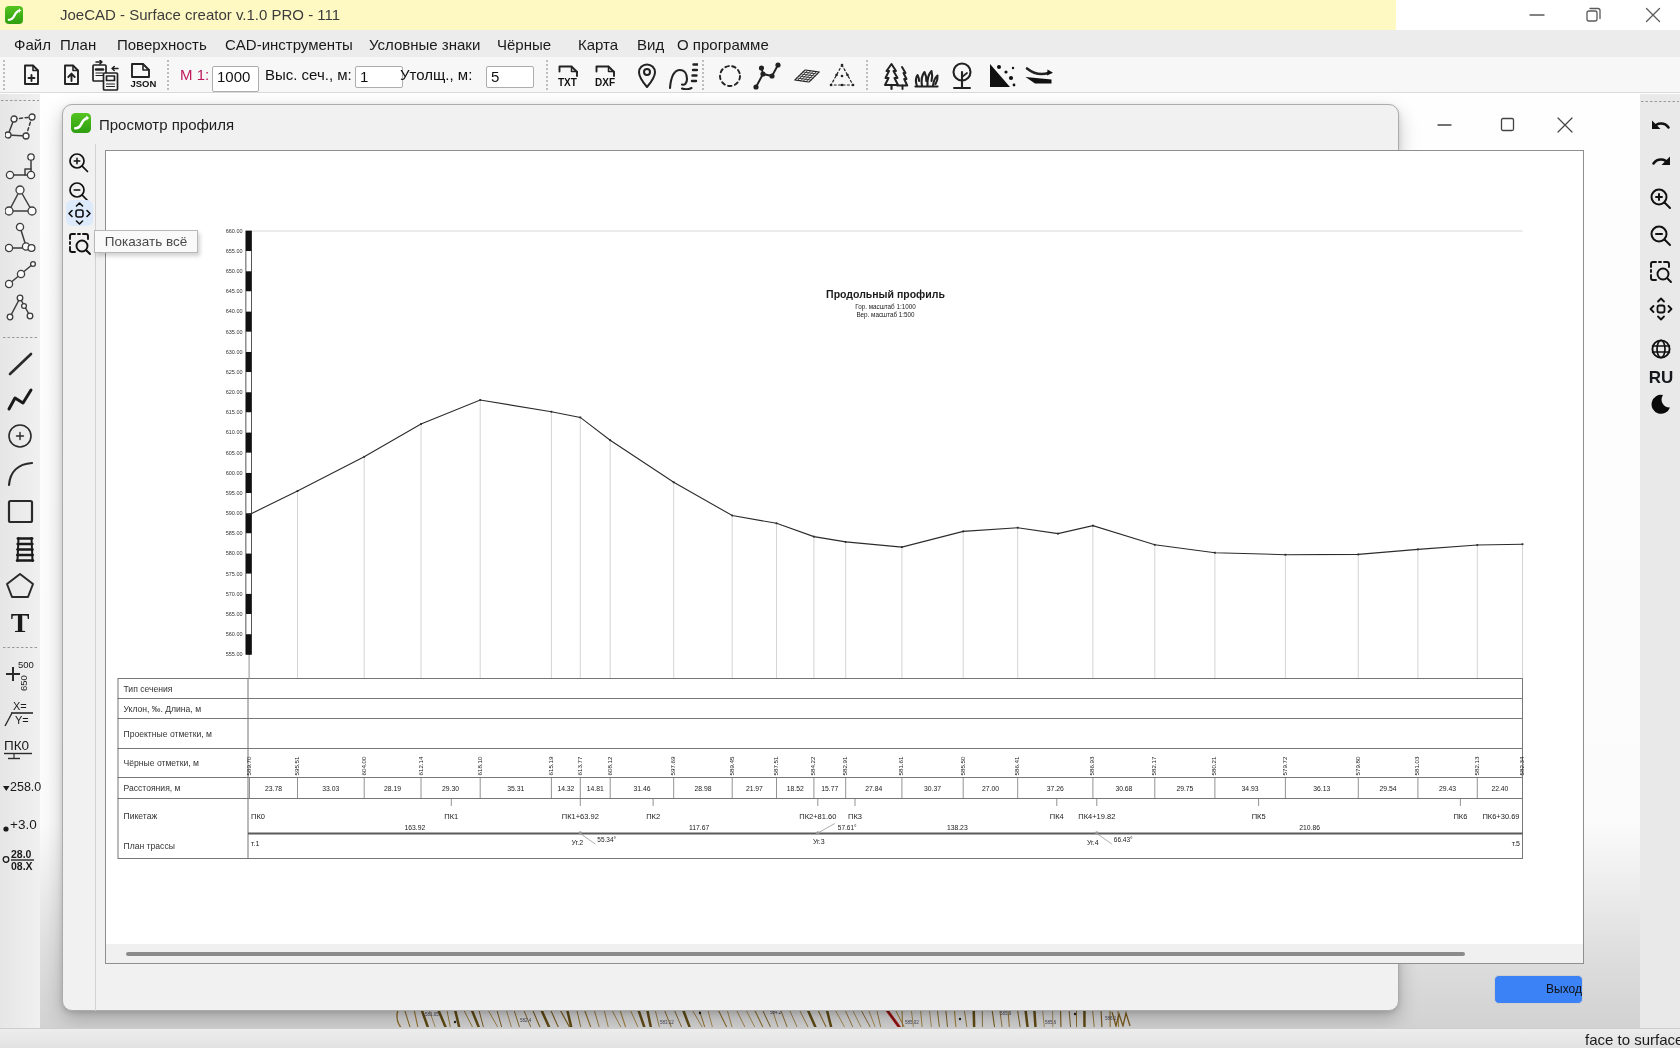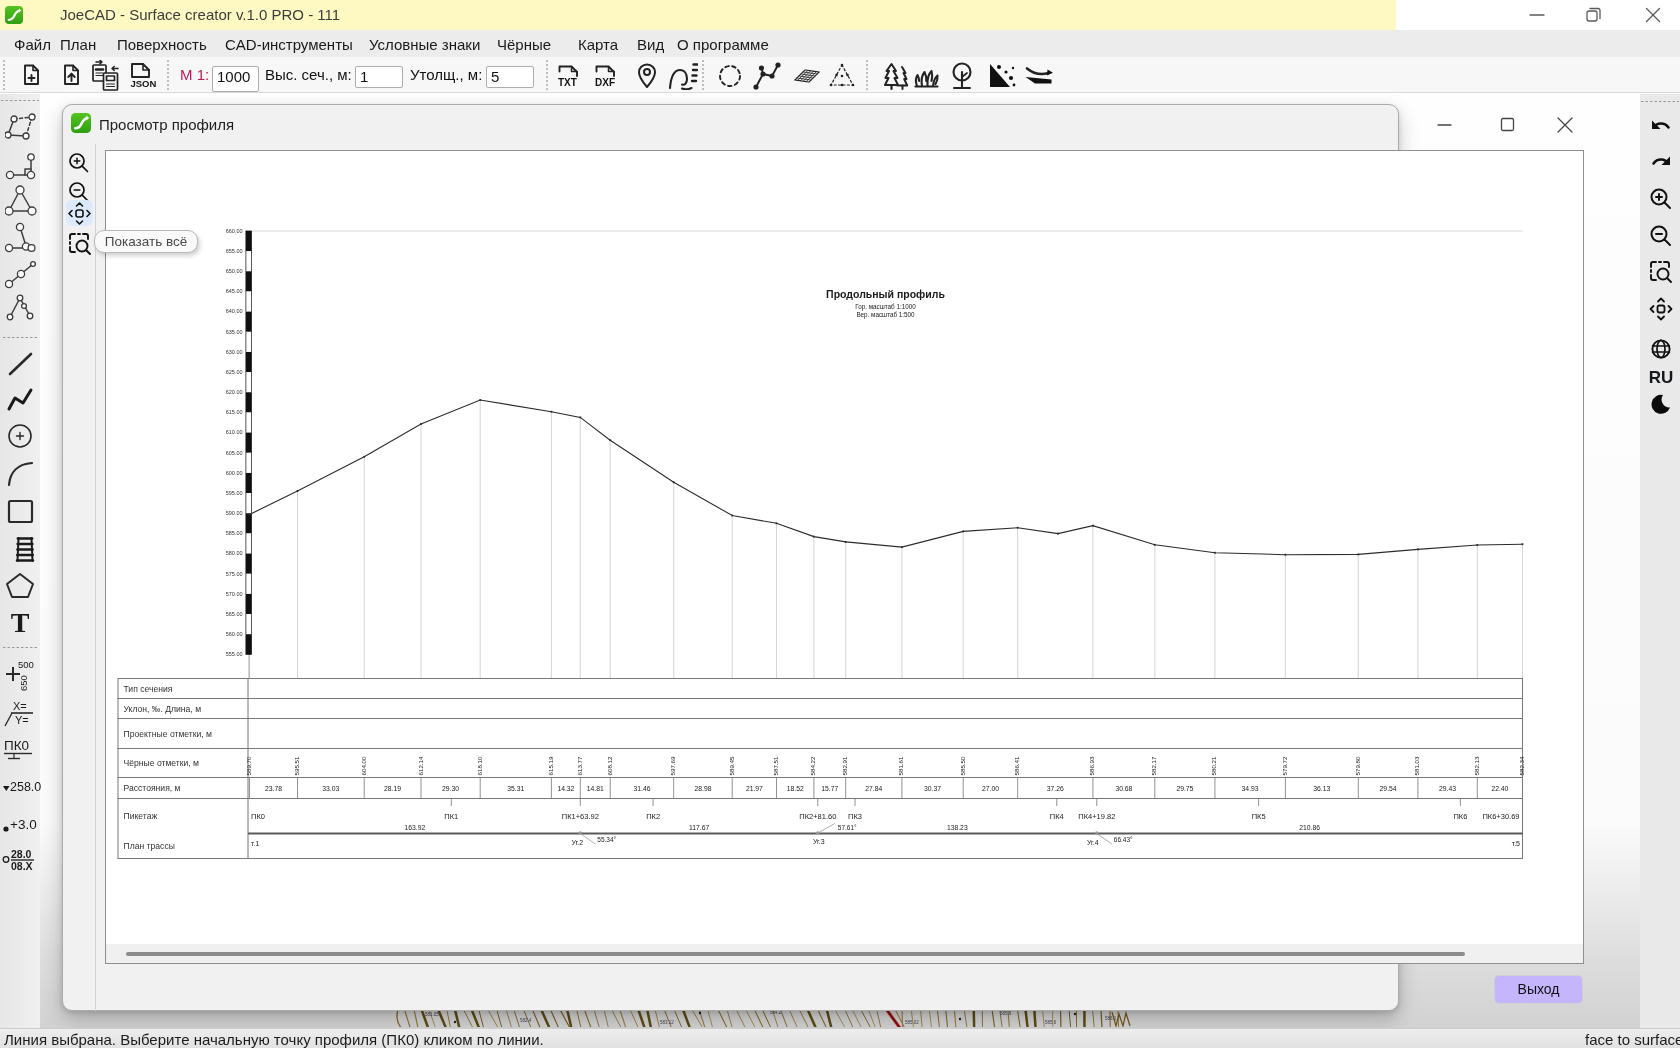--- a/index.html
+++ b/index.html
@@ -14,22 +14,22 @@
 #statusbar{left:0;top:1028px;width:1680px;height:20px;background:linear-gradient(180deg,#ededed,#e2e2e2);border-top:1px solid #cdcdcd}
 #statusbar .lt{position:absolute;left:4px;top:2px;font-size:15px;color:#1c1c1c}
 #statusbar .rt{position:absolute;left:1585px;top:2px;font-size:15px;color:#1c1c1c;white-space:nowrap}
 .menu-item{position:absolute;top:6px;font-size:15px;color:#1a1a1a;white-space:nowrap}
 #dialog{left:62px;top:104px;width:1337px;height:907px;background:#f1f1f1;border:1px solid #ababab;border-radius:10px;box-shadow:0 8px 20px rgba(0,0,0,0.22),0 2px 5px rgba(0,0,0,0.13)}
 .dtxt{position:absolute;left:36px;top:11px;font-size:15px;color:#1f1f1f}
 #dtools{left:0;top:39px;width:33px;height:867px;border-right:1px solid #d2d2d2}
 #chartwrap{left:41.5px;top:45px;width:1479.5px;height:814px;background:#fff;border:1px solid #8f8f8f}
 #scrollstrip{left:0px;top:793px;width:1477.5px;height:19px;background:#f0f0f0}
 #scrollthumb{left:20px;top:8px;width:1339px;height:3.5px;background:#8b8b8b;border-radius:2px}
-#exitbtn{left:1431px;top:870px;width:89px;height:29px;background:#c4b5fd;border:1px solid #d0d0d0;border-radius:5px;font-size:14px;color:#111;text-align:center;line-height:27px}
-#tooltip{left:94px;top:230px;width:104px;height:23px;background:#f9f9f9;border:1px solid #b8b8b8;border-radius:10px;box-shadow:2px 3px 4px rgba(0,0,0,0.18);font-size:13.5px;color:#4a4a4a;text-align:center;line-height:21px}
+#exitbtn{left:1431px;top:870px;width:89px;height:29px;background:#3b82f6;border:1px solid #d0d0d0;border-radius:5px;font-size:12px;color:#111;text-align:right;line-height:27px}
+#tooltip{left:94px;top:230px;width:104px;height:23px;background:#f9f9f9;border:1px solid #b8b8b8;border-radius:0;box-shadow:2px 3px 4px rgba(0,0,0,0.18);font-size:13.5px;color:#4a4a4a;text-align:center;line-height:21px}
 .panbtn{position:absolute;left:3px;top:56px;width:27px;height:26px;background:#ddeafb;border-radius:6px}
 text{font-family:"Liberation Sans",sans-serif}
 </style></head>
 <body>
 
 <div class="abs" id="titlebar">
 <svg class="abs" style="left:5px;top:6px" width="18" height="18" viewBox="0 0 18 18">
 <defs>
         <linearGradient id="g1" x1="0" y1="0" x2="0" y2="1">
           <stop offset="0" stop-color="#53c41f"></stop>
@@ -93,21 +93,21 @@
     </svg>
 <svg class="abs" style="left:129px;top:5px" width="27" height="27" viewBox="0 0 27 27" fill="none" stroke="#222" stroke-width="1.6" stroke-linecap="round" stroke-linejoin="round">
       <path d="M3 2 h11 l6 6 v7 h-17 z" stroke-width="1.9"></path>
       <path d="M14 2 v6 h6" stroke-width="1.6"></path>
       <text x="1.5" y="25" font-size="9.5" font-weight="bold" fill="#111" stroke="none">JSON</text>
     </svg>
 <div class="abs" style="left:180px;top:9px;font-size:15px;color:#be185d">М 1:</div>
 <div class="abs" style="left:212px;top:9px;width:47px;height:26px;background:#fff;border:1px solid #adadad;border-radius:2px;font-size:15px;color:#111;padding-left:4px;line-height:20px">1000</div>
 <div class="abs" style="left:265px;top:9px;font-size:15px;color:#111">Выс. сеч., м:</div>
 <div class="abs" style="left:355px;top:9px;width:48px;height:22px;background:#fff;border:1px solid #adadad;border-radius:2px;font-size:15px;color:#111;padding-left:4px;line-height:20px">1</div>
-<div class="abs" style="left:410px;top:9px;font-size:15px;color:#111">Утолщ., м:</div>
+<div class="abs" style="left:400px;top:9px;font-size:15px;color:#111">Утолщ., м:</div>
 <div class="abs" style="left:486px;top:9px;width:48px;height:22px;background:#fff;border:1px solid #adadad;border-radius:2px;font-size:15px;color:#111;padding-left:4px;line-height:20px">5</div>
 <svg class="abs" style="left:557px;top:6px" width="24" height="26" viewBox="0 0 24 26" fill="none" stroke="#222" stroke-width="1.6" stroke-linecap="round" stroke-linejoin="round">
       <path d="M2.5 8.5 v-5 h12 l5.5 5.5 v4" stroke-width="1.9"></path>
       <path d="M14.5 3.5 v5 h5.5" stroke-width="1.5"></path>
       <text x="1" y="23" font-size="10" font-weight="bold" fill="#111" stroke="none">TXT</text>
     </svg>
 <svg class="abs" style="left:594px;top:6px" width="25" height="26" viewBox="0 0 25 26" fill="none" stroke="#222" stroke-width="1.6" stroke-linecap="round" stroke-linejoin="round">
       <path d="M2.5 8.5 v-5 h12 l5.5 5.5 v4" stroke-width="1.9"></path>
       <path d="M14.5 3.5 v5 h5.5" stroke-width="1.5"></path>
       <text x="1" y="23" font-size="10" font-weight="bold" fill="#111" stroke="none">DXF</text>
@@ -711,14 +711,13 @@
       <line x1="1095.3" y1="832.5" x2="1110.3" y2="843" stroke="#999" stroke-width="0.8"></line>
       <text x="1091.3" y="843.5" font-size="7" fill="#222" text-anchor="middle">Уг.4</text>
       <text x="1112.3" y="841" font-size="6.5" fill="#222">66.43°</text>
       <text x="249.5" y="845" font-size="7" fill="#222">т.1</text>
       <text x="1518.5" y="845" font-size="7" fill="#222" text-anchor="end">т.5</text>
     </svg>
 <div class="abs" id="exitbtn">Выход</div>
 </div>
 <div class="abs" id="tooltip">Показать всё</div>
 <div class="abs" id="statusbar">
-    <span class="lt">Линия выбрана. Выберите начальную точку профиля (ПК0) кликом по линии.</span>
     <span class="rt">face to surface</span>
   </div>
 </body></html>

